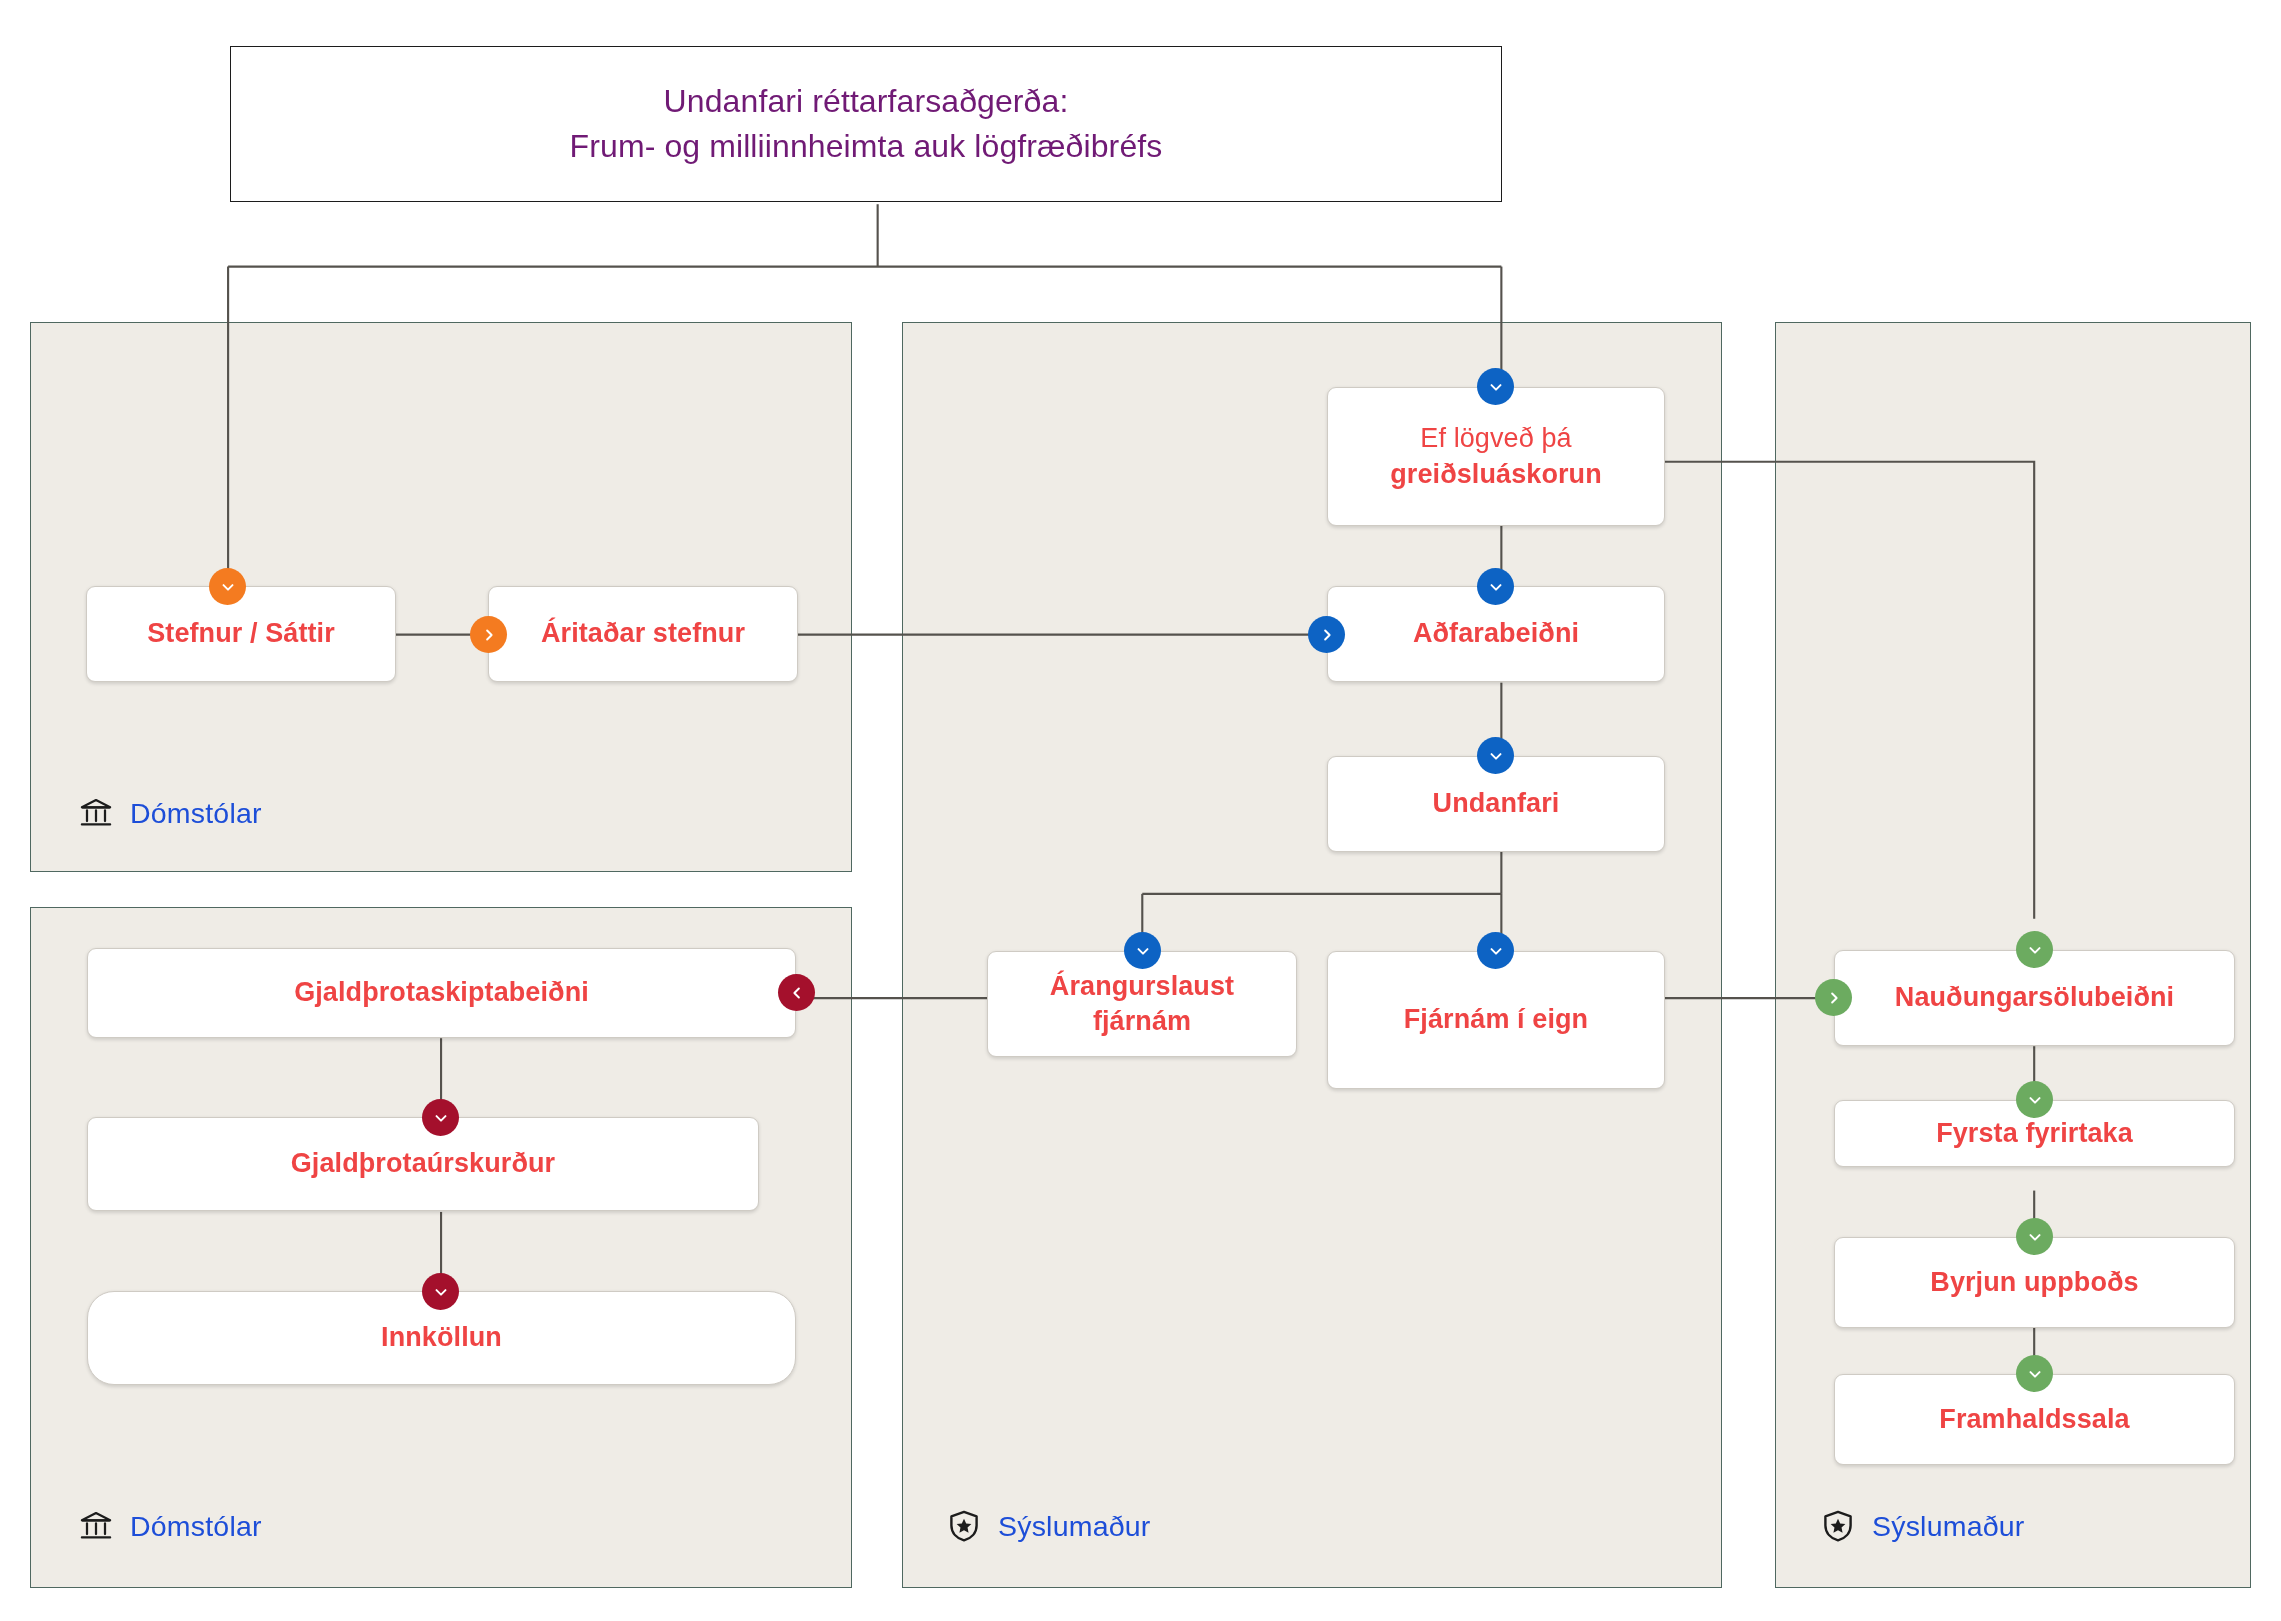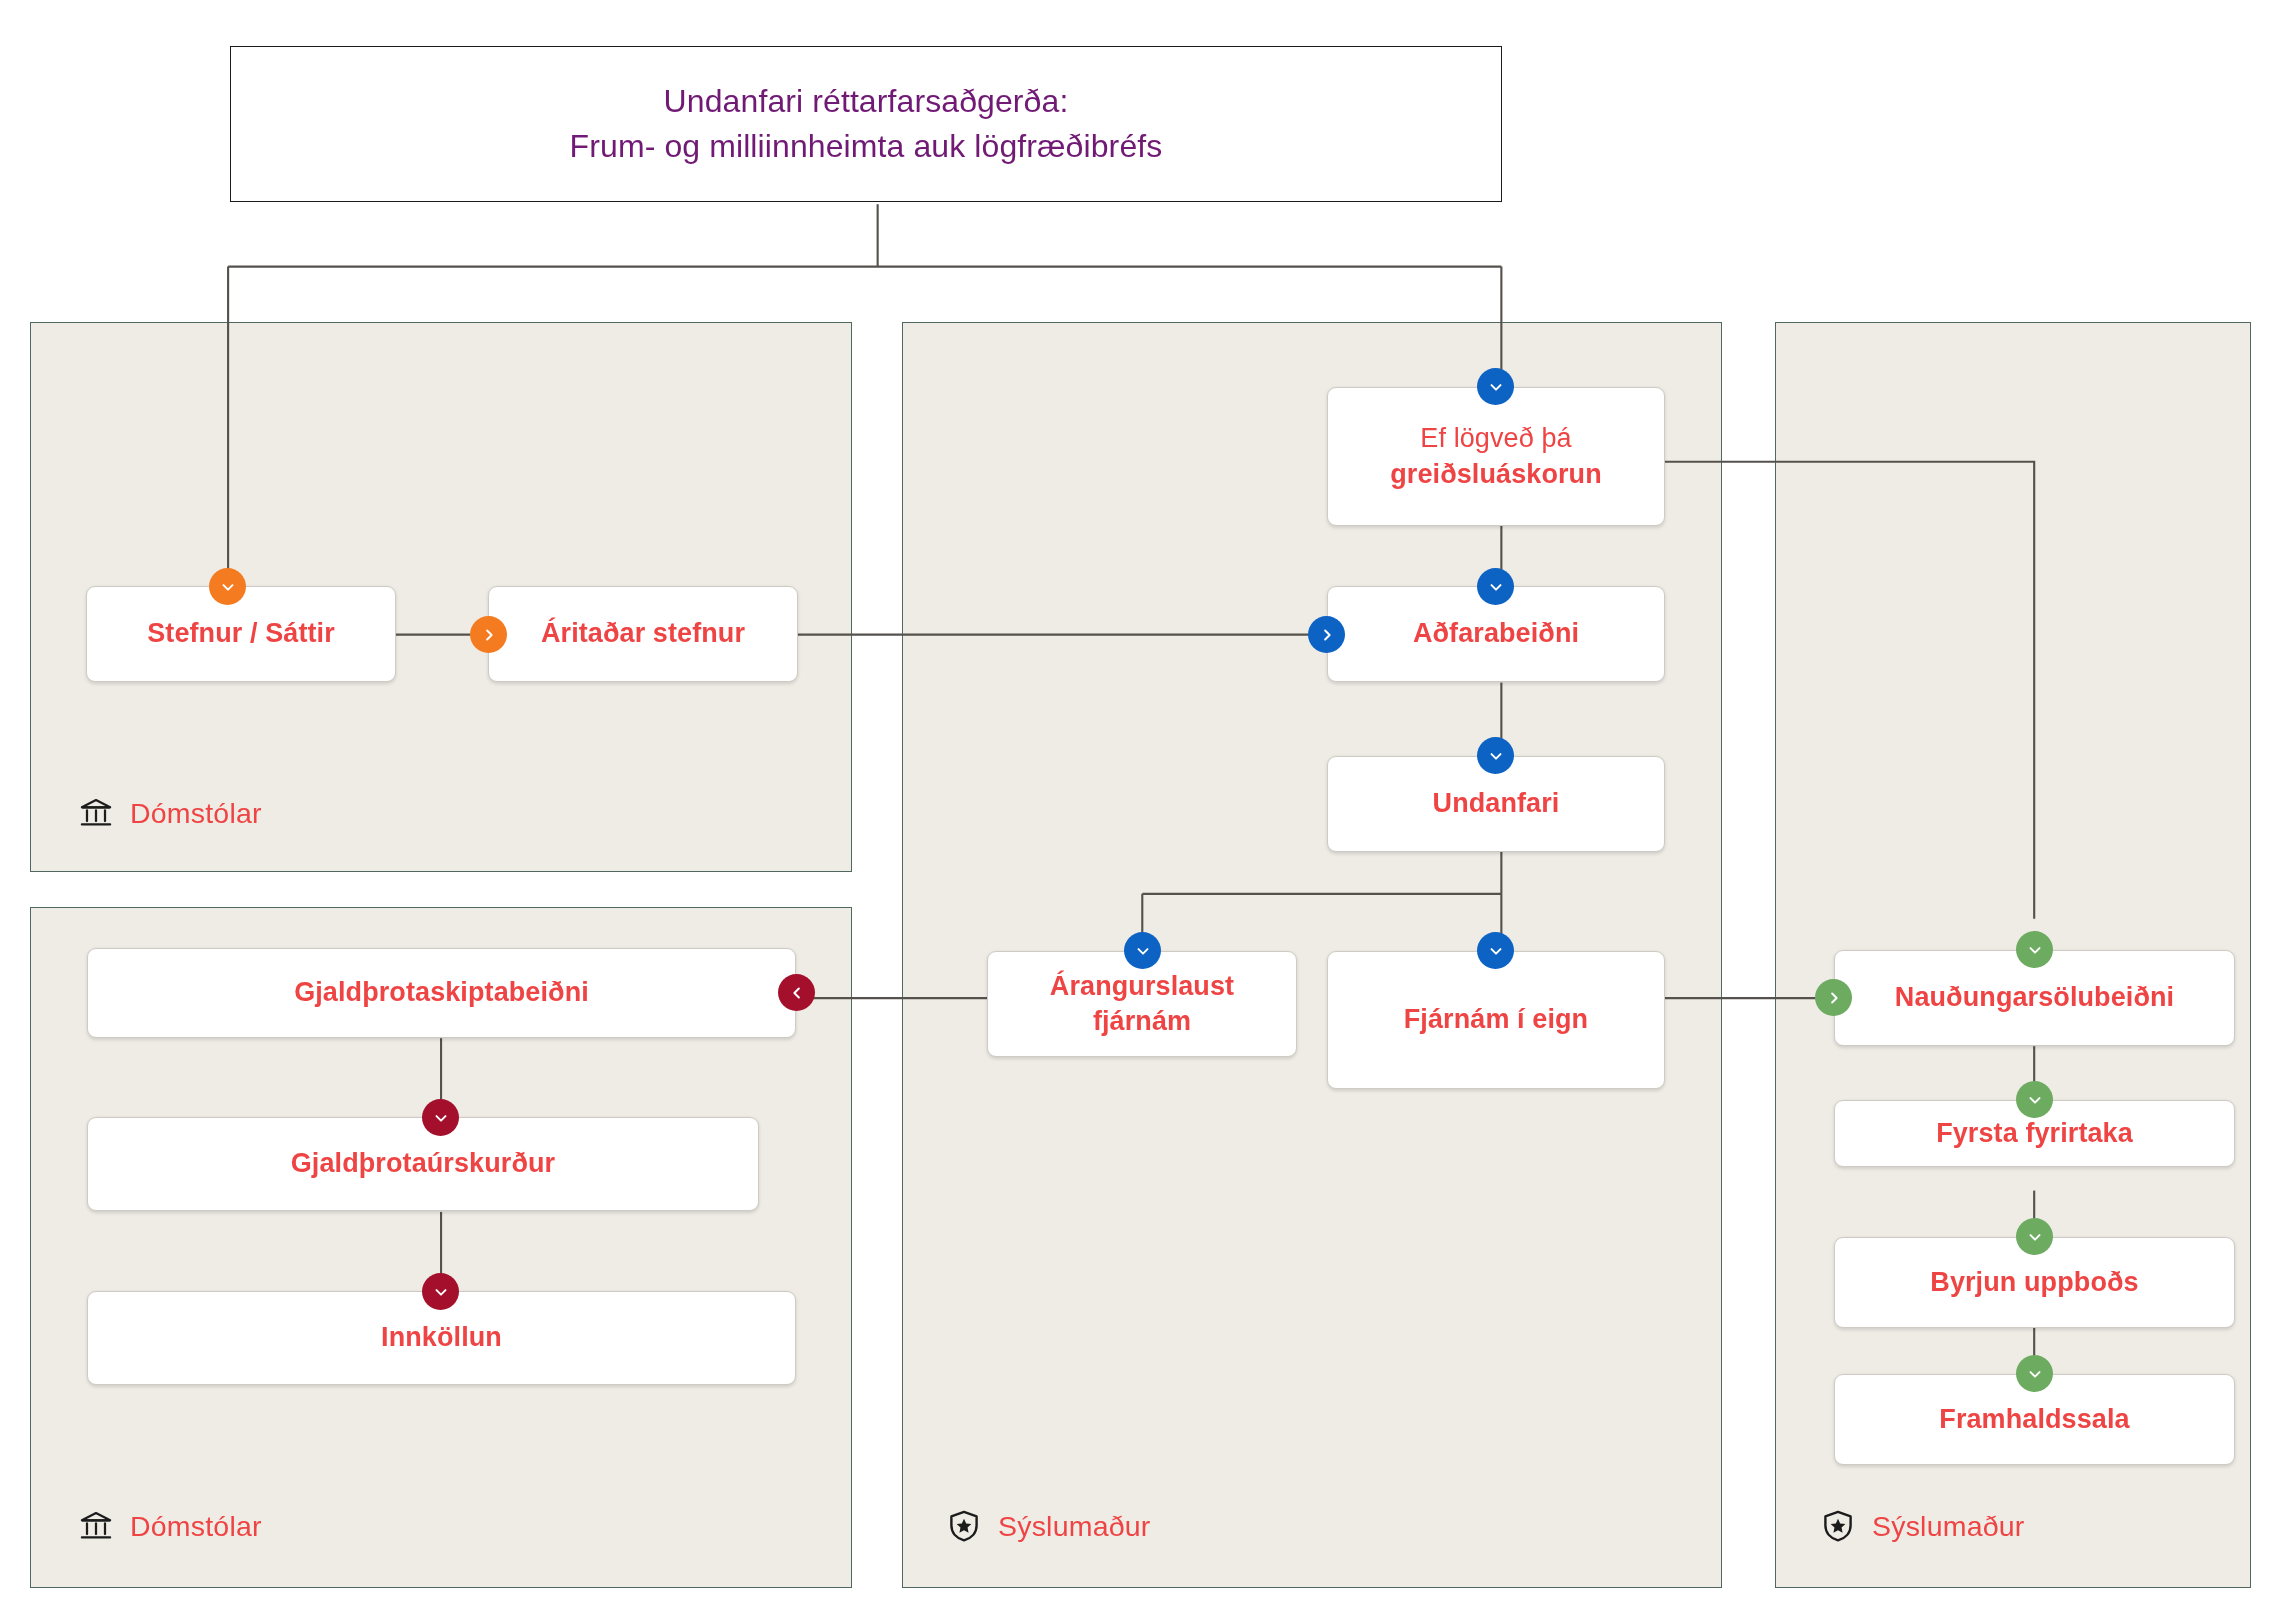--- a/index.html
+++ b/index.html
@@ -51,21 +51,21 @@
   #panel-sheriff-right{ left:1775px; top:322px;  width:476px;  height:1266px; }
 
   .lane-footer{
     position:absolute;
     display:flex;
     align-items:center;
     gap:16px;
   }
   .lane-footer .lane-label{
     font-size:28.5px;
-    color:#ef4444;
+    color:#1d4ed8;
     letter-spacing:0.2px;
     white-space:nowrap;
   }
   .lane-icon{ width:36px; height:36px; display:block; flex:none; }
 
   
   #wires{ position:absolute; left:0; top:0; width:2281px; height:1622px; }
 
   
   .node{
@@ -190,21 +190,21 @@
   <div class="node" style="left:1327px; top:951px; width:338px; height:138px;">
     <span class="node-text">Fjárnám í eign</span>
   </div>
 
   <div class="node" style="left:87px; top:948px; width:709px; height:90px;">
     <span class="node-text">Gjaldþrotaskiptabeiðni</span>
   </div>
   <div class="node" style="left:87px; top:1117px; width:672px; height:94px;">
     <span class="node-text">Gjaldþrotaúrskurður</span>
   </div>
-  <div class="node" style="left:87px; top:1291px; width:709px; height:94px;">
+  <div class="node" style="left:87px; top:1291px; width:709px; height:94px;border-radius:27px;">
     <span class="node-text">Innköllun</span>
   </div>
 
   <div class="node" style="left:1834px; top:950px; width:401px; height:96px;">
     <span class="node-text">Nauðungarsölubeiðni</span>
   </div>
   <div class="node" style="left:1834px; top:1100px; width:401px; height:67px;">
     <span class="node-text">Fyrsta fyrirtaka</span>
   </div>
   <div class="node" style="left:1834px; top:1237px; width:401px; height:91px;">

